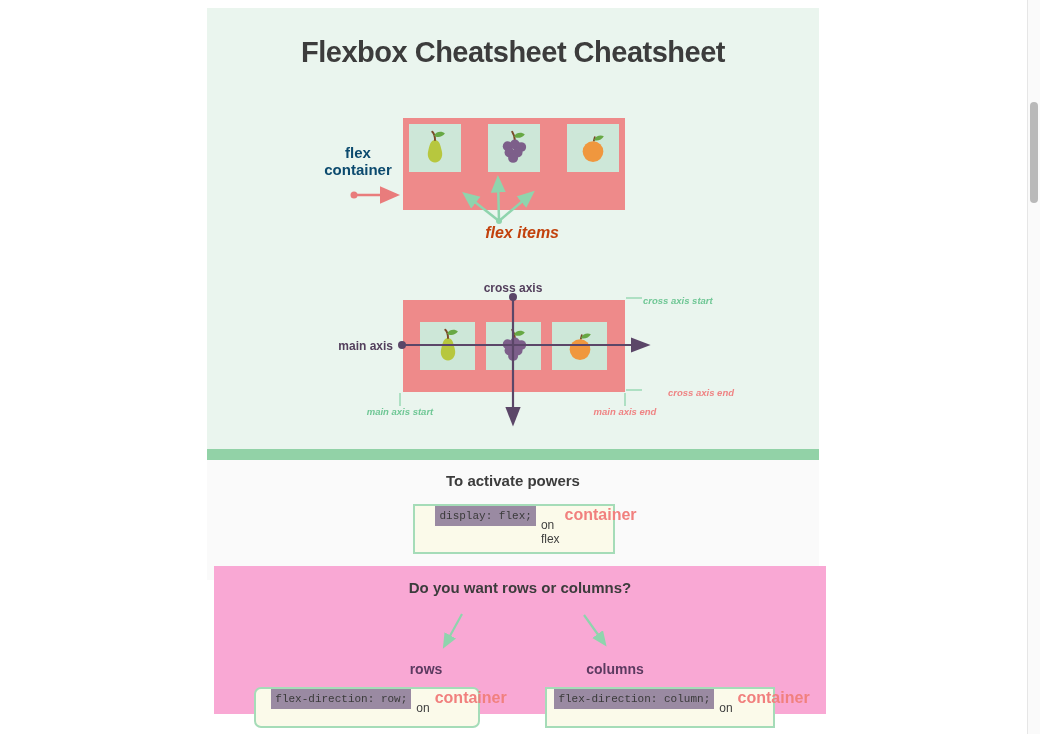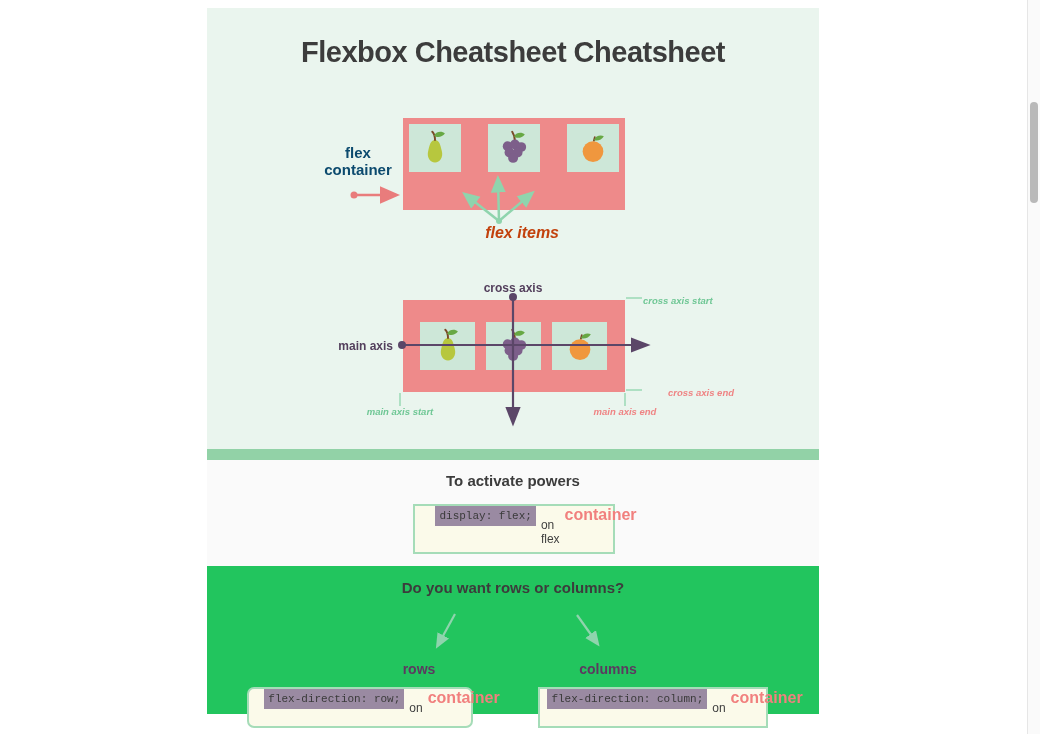--- a/index.html
+++ b/index.html
@@ -65,21 +65,21 @@
   }
   .activate .code-box{left:206px;top:44px;width:202px;height:50px;}
   .code-chip{
     font-family:"Liberation Mono","DejaVu Sans Mono",monospace;
     font-size:11px;color:#3a3a3a;background:#9a8aa2;padding:4px 4px;white-space:pre;
   }
   .on-text{font-size:12px;color:#3f3f3f;margin-top:12px;}
   .target-text{font-size:16px;font-weight:800;color:#f1807e;}
 
   
-  .direction{position:absolute;left:0;top:566px;width:612px;height:148px;background:#22c55e;}
+  .direction{position:absolute;left:7px;top:566px;width:612px;height:148px;background:#f9a8d4;}
   .direction .sec-heading{top:13px;}
   .opt-label{position:absolute;top:95px;font-size:14px;font-weight:800;color:#5c3a60;text-align:center;}
   .lbl-rows{left:162px;width:100px;}
   .lbl-columns{left:351px;width:100px;}
   .direction .code-box.rows-box{left:40px;top:121px;width:226px;height:41px;border-radius:7px;}
   .direction .code-box.cols-box{left:331px;top:121px;width:230px;height:41px;}
 
   
   .page-divider{position:absolute;left:1027px;top:0;width:1px;height:734px;background:#e6e6e6;}
   .scroll-track{position:absolute;left:1028px;top:0;width:12px;height:734px;background:#fafafa;}

